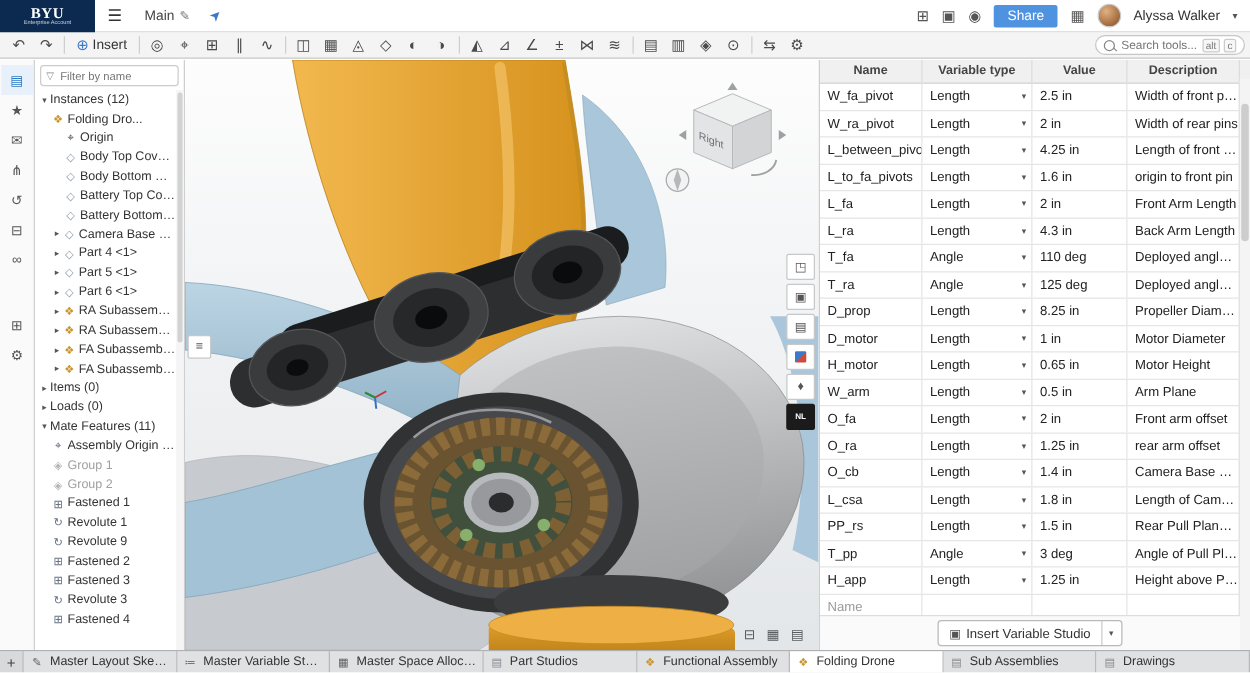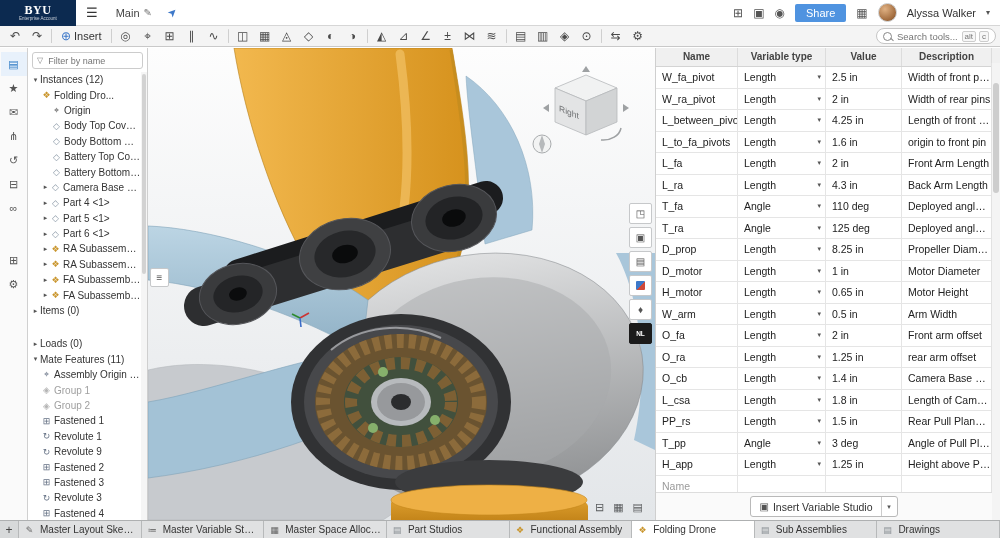--- a/index.html
+++ b/index.html
@@ -389,21 +389,21 @@
             <span class="gi gi-assembly">❖</span>
             <span class="tlabel">FA Subassembly &lt;2&gt;</span>
           </div>
 
           <div class="trow theader" style="padding-left: 3px;">
             <span class="chev">▸</span>
 
             <span class="tlabel">Items (0)</span>
           </div>
 
-          <div class="trow theader" style="padding-left: 3px; margin-top: 18px;">
+          <div class="trow theader" style="padding-left: 3px;">
             <span class="chev">▸</span>
 
             <span class="tlabel">Loads (0)</span>
           </div>
 
           <div class="trow theader" style="padding-left: 3px;">
             <span class="chev">▾</span>
 
             <span class="tlabel">Mate Features (11)</span>
           </div>
@@ -730,21 +730,21 @@
             <div class="vtc c-desc">Motor Height</div>
           </div>
 
           <div class="vt-row">
             <div class="vtc">W_arm</div>
             <div class="vtc c-type">
               <span>Length</span>
               <span class="tcaret">▾</span>
             </div>
             <div class="vtc">0.5 in</div>
-            <div class="vtc c-desc">Arm Width</div>
+            <div class="vtc c-desc">Arm Plane</div>
           </div>
 
           <div class="vt-row">
             <div class="vtc">O_fa</div>
             <div class="vtc c-type">
               <span>Length</span>
               <span class="tcaret">▾</span>
             </div>
             <div class="vtc">2 in</div>
             <div class="vtc c-desc">Front arm offset</div>

